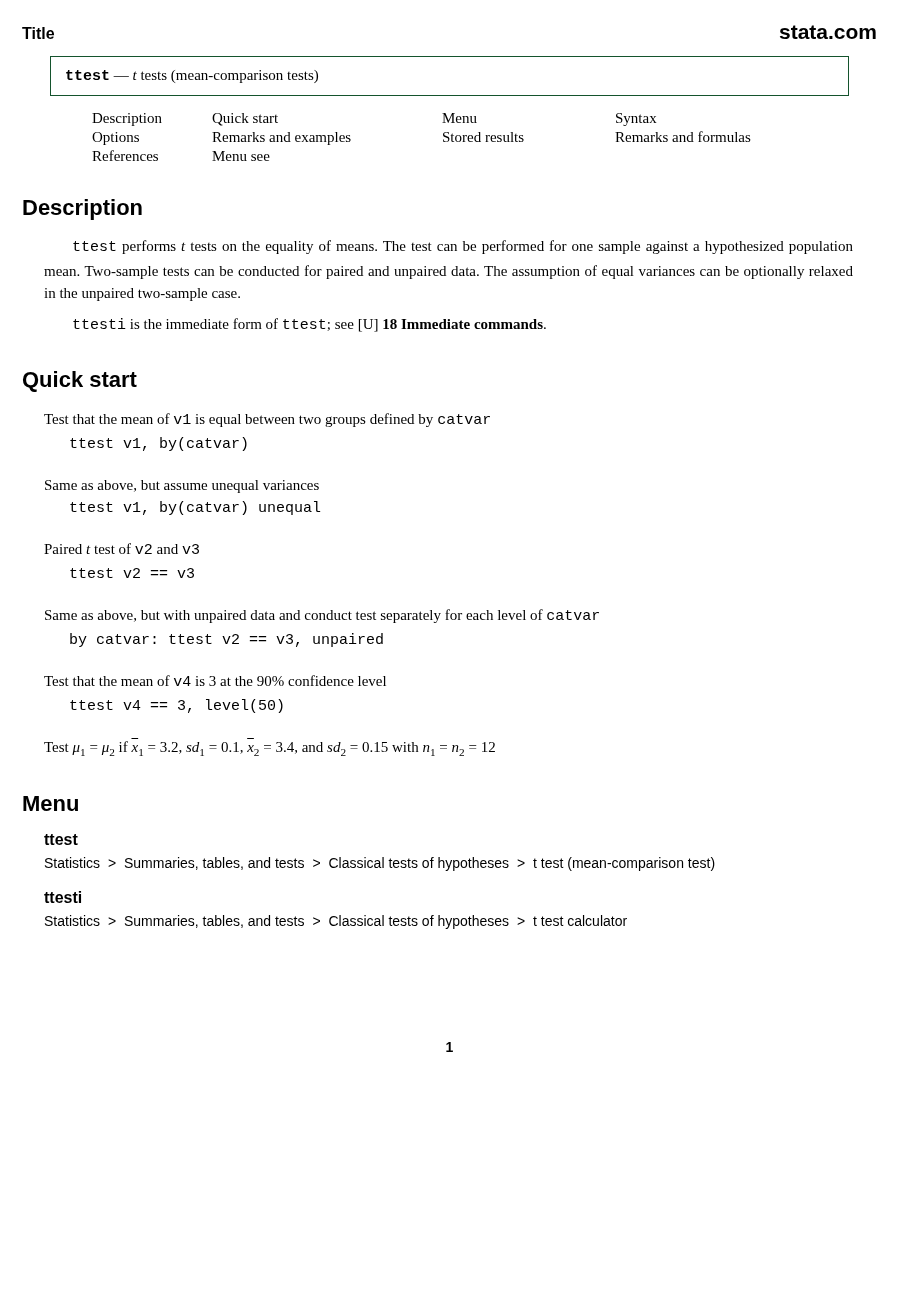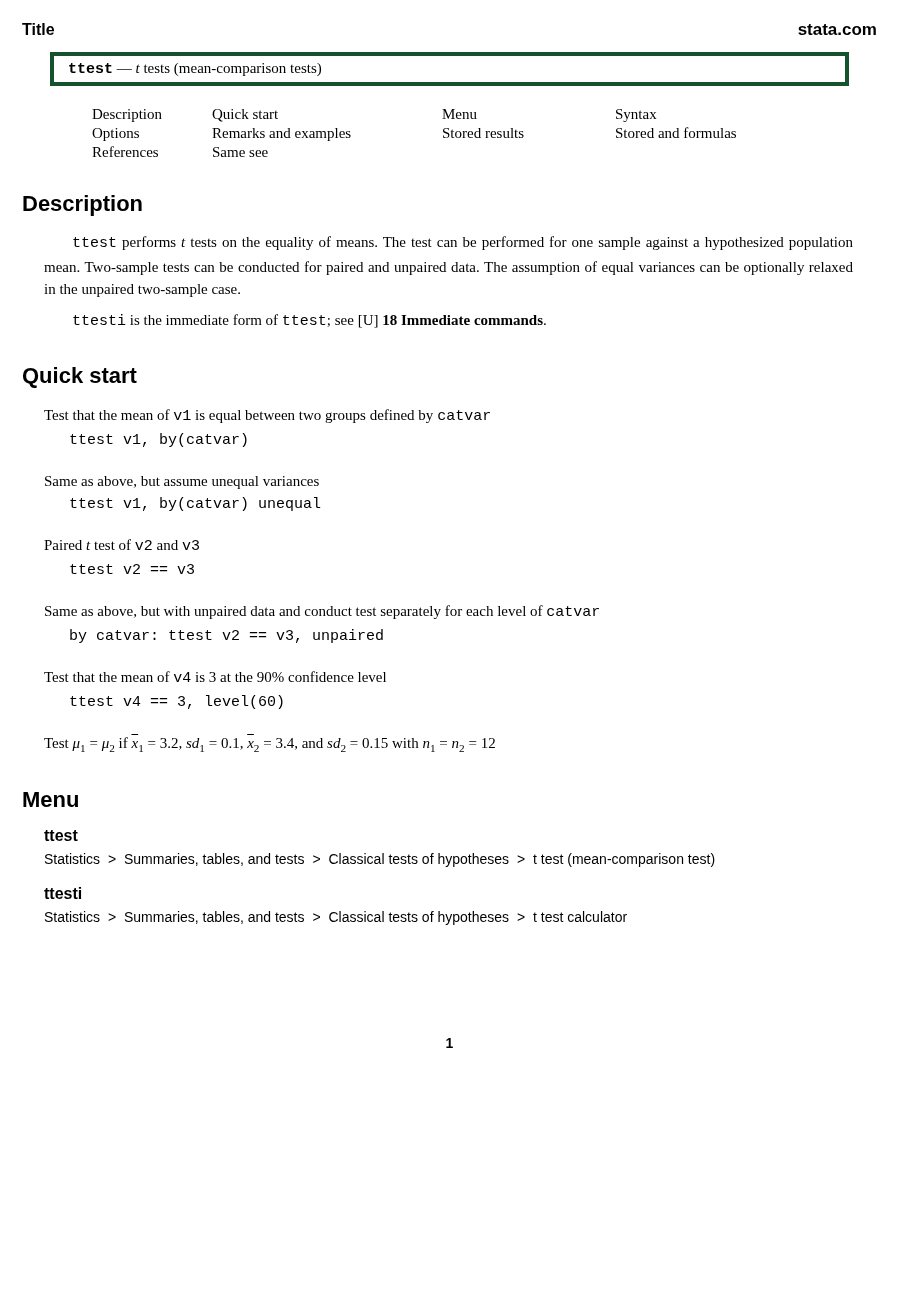--- a/index.html
+++ b/index.html
@@ -18,26 +18,26 @@
     margin-bottom: 12px;
   }
   .title-h {
     font-family: Arial, Helvetica, sans-serif;
     font-weight: bold;
     font-size: 16px;
   }
   .brand {
     font-family: Arial, Helvetica, sans-serif;
     font-weight: bold;
-    font-size: 17px;
+    font-size: 21px;
   }
   .title-box {
-    border: 4px solid #14532d;
-    padding: 4px 14px;
-    margin: 0 28px 20px 28px;
+    border: 1px solid #14532d;
+    padding: 10px 14px;
+    margin: 0 28px 14px 28px;
   }
   .tt {
     font-family: 'Courier New', monospace;
   }
   .it {
     font-style: italic;
   }
   .toc {
     margin: 0 0 28px 70px;
   }
@@ -118,25 +118,25 @@
   <div class="toc-row">
     <div class="toc-col1"><a>Description</a></div>
     <div class="toc-col2"><a>Quick start</a></div>
     <div class="toc-col3"><a>Menu</a></div>
     <div class="toc-col4"><a>Syntax</a></div>
   </div>
   <div class="toc-row">
     <div class="toc-col1"><a>Options</a></div>
     <div class="toc-col2"><a>Remarks and examples</a></div>
     <div class="toc-col3"><a>Stored results</a></div>
-    <div class="toc-col4"><a>Stored and formulas</a></div>
+    <div class="toc-col4"><a>Remarks and formulas</a></div>
   </div>
   <div class="toc-row">
     <div class="toc-col1"><a>References</a></div>
-    <div class="toc-col2"><a>Same see</a></div>
+    <div class="toc-col2"><a>Menu see</a></div>
   </div>
 </div>
 
 <h2 class="section">Description</h2>
 
 <div class="para para-indent">
   <span class="tt">ttest</span><span> performs </span><span class="it">t</span><span> tests on the equality of means. The test can be performed for one sample against a hypothesized population mean. Two-sample tests can be conducted for paired and unpaired data. The assumption of equal variances can be optionally relaxed in the unpaired two-sample case.</span>
 </div>
 <div class="para para-indent">
   <span class="tt">ttesti</span><span> is the immediate form of </span><span class="tt">ttest</span><span>; see </span><span>[U]</span><a class="bold"> 18 Immediate commands</a><span>.</span>
@@ -159,21 +159,21 @@
   <div class="qs-code">ttest v2 == v3</div>
 </div>
 
 <div class="qs-item">
   <span>Same as above, but with unpaired data and conduct test separately for each level of </span><span class="tt">catvar</span>
   <div class="qs-code">by catvar: ttest v2 == v3, unpaired</div>
 </div>
 
 <div class="qs-item">
   <span>Test that the mean of </span><span class="tt">v4</span><span> is 3 at the 90% confidence level</span>
-  <div class="qs-code">ttest v4 == 3, level(60)</div>
+  <div class="qs-code">ttest v4 == 3, level(50)</div>
 </div>
 
 <div class="qs-item">
   <span>Test </span><span class="it">μ</span><span class="sub">1</span><span> = </span><span class="it">μ</span><span class="sub">2</span><span> if </span><span class="it overline">x</span><span class="sub">1</span><span> = 3.2, </span><span class="it">sd</span><span class="sub">1</span><span> = 0.1, </span><span class="it overline">x</span><span class="sub">2</span><span> = 3.4, and </span><span class="it">sd</span><span class="sub">2</span><span> = 0.15 with </span><span class="it">n</span><span class="sub">1</span><span> = </span><span class="it">n</span><span class="sub">2</span><span> = 12</span>
 </div>
 
 <h2 class="section">Menu</h2>
 
 <div class="menu-sub">ttest</div>
 <div class="menu-path">

